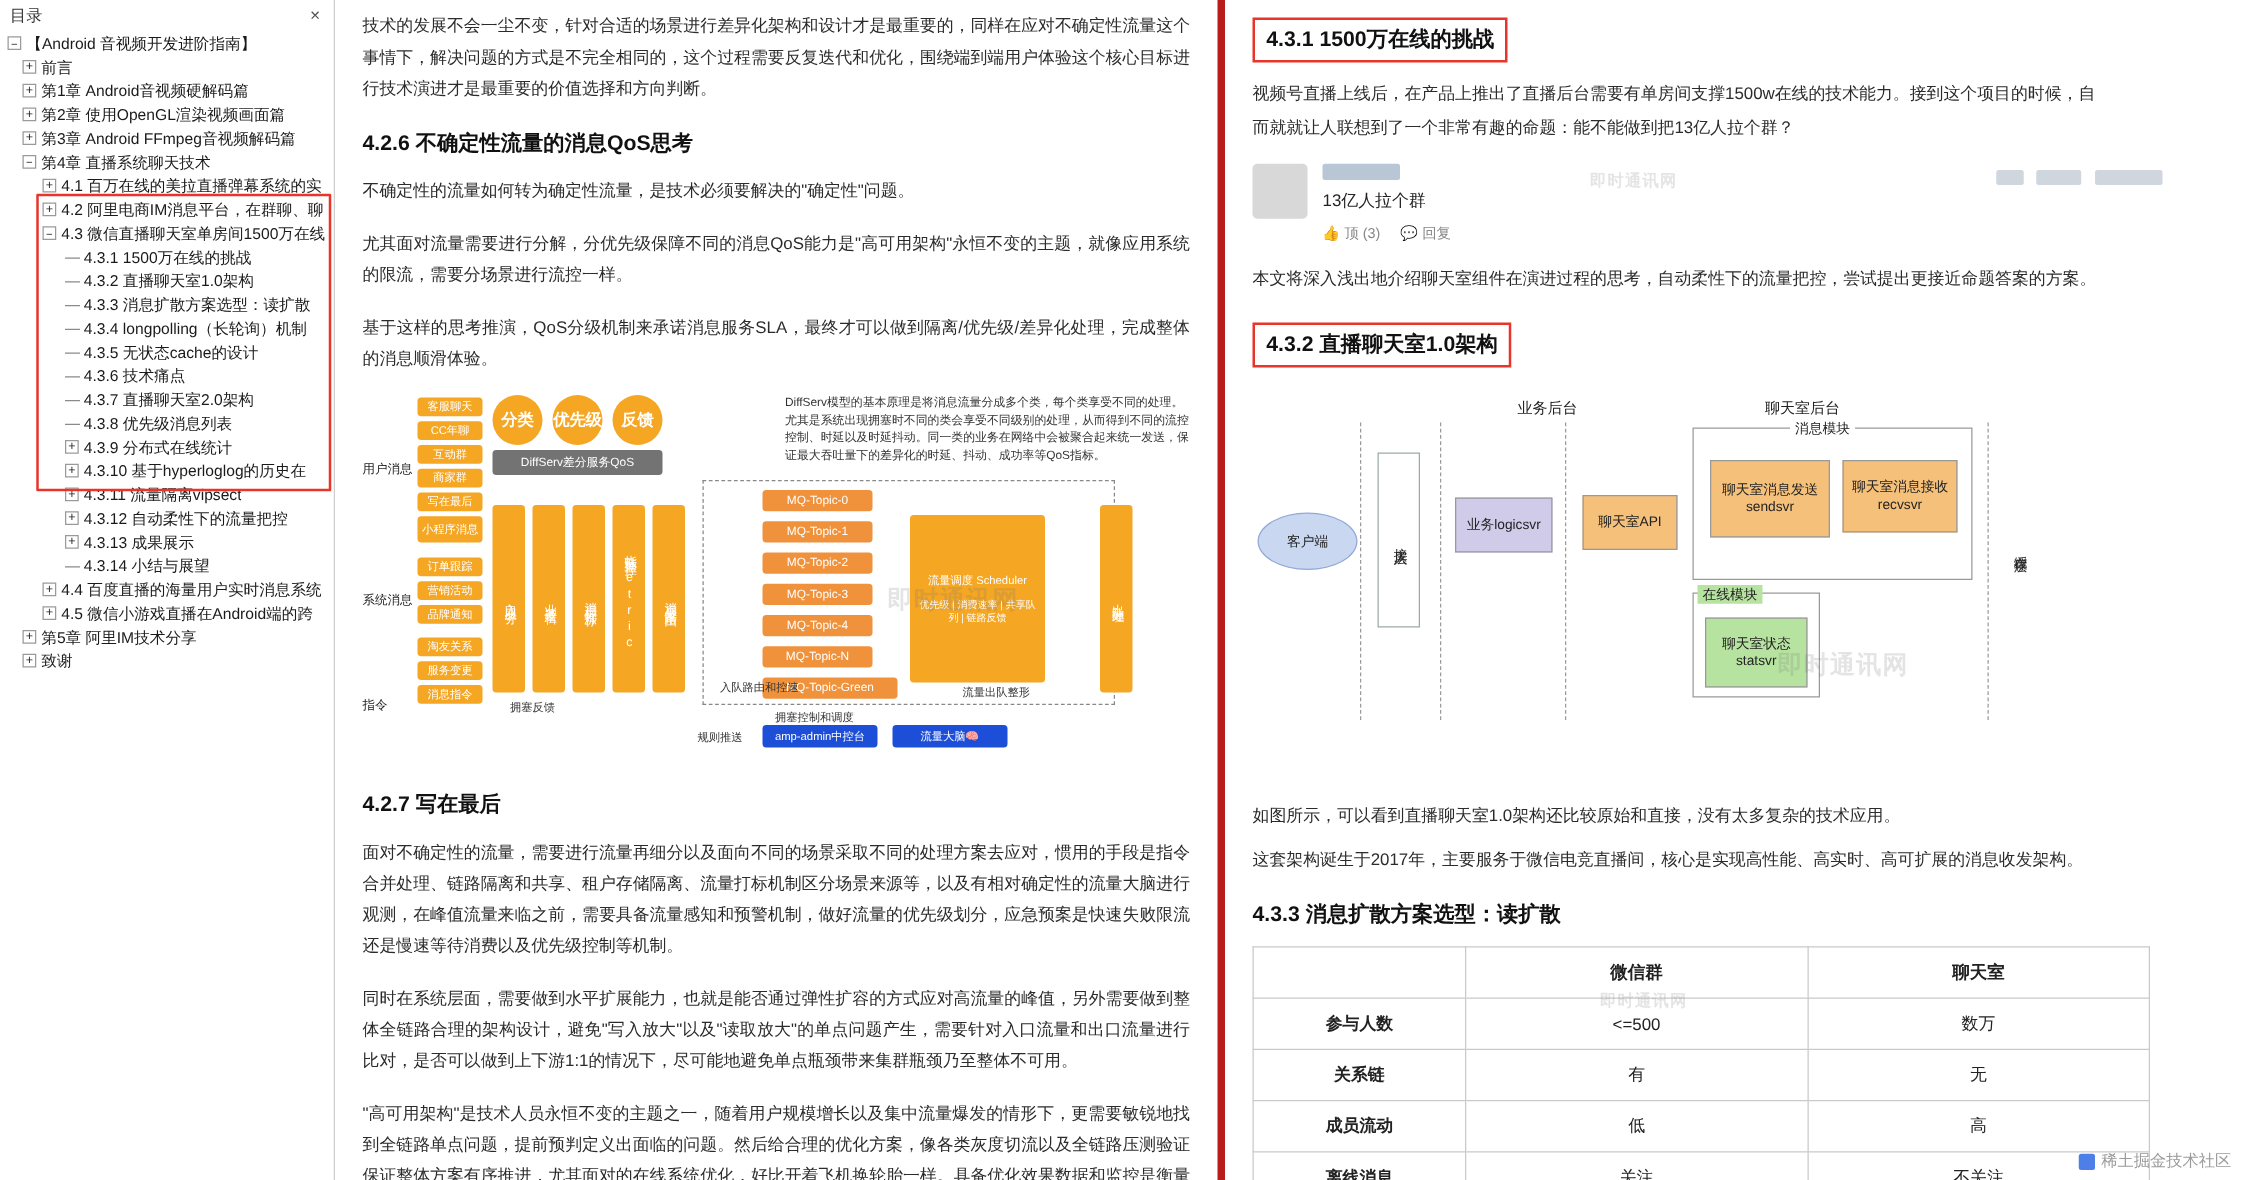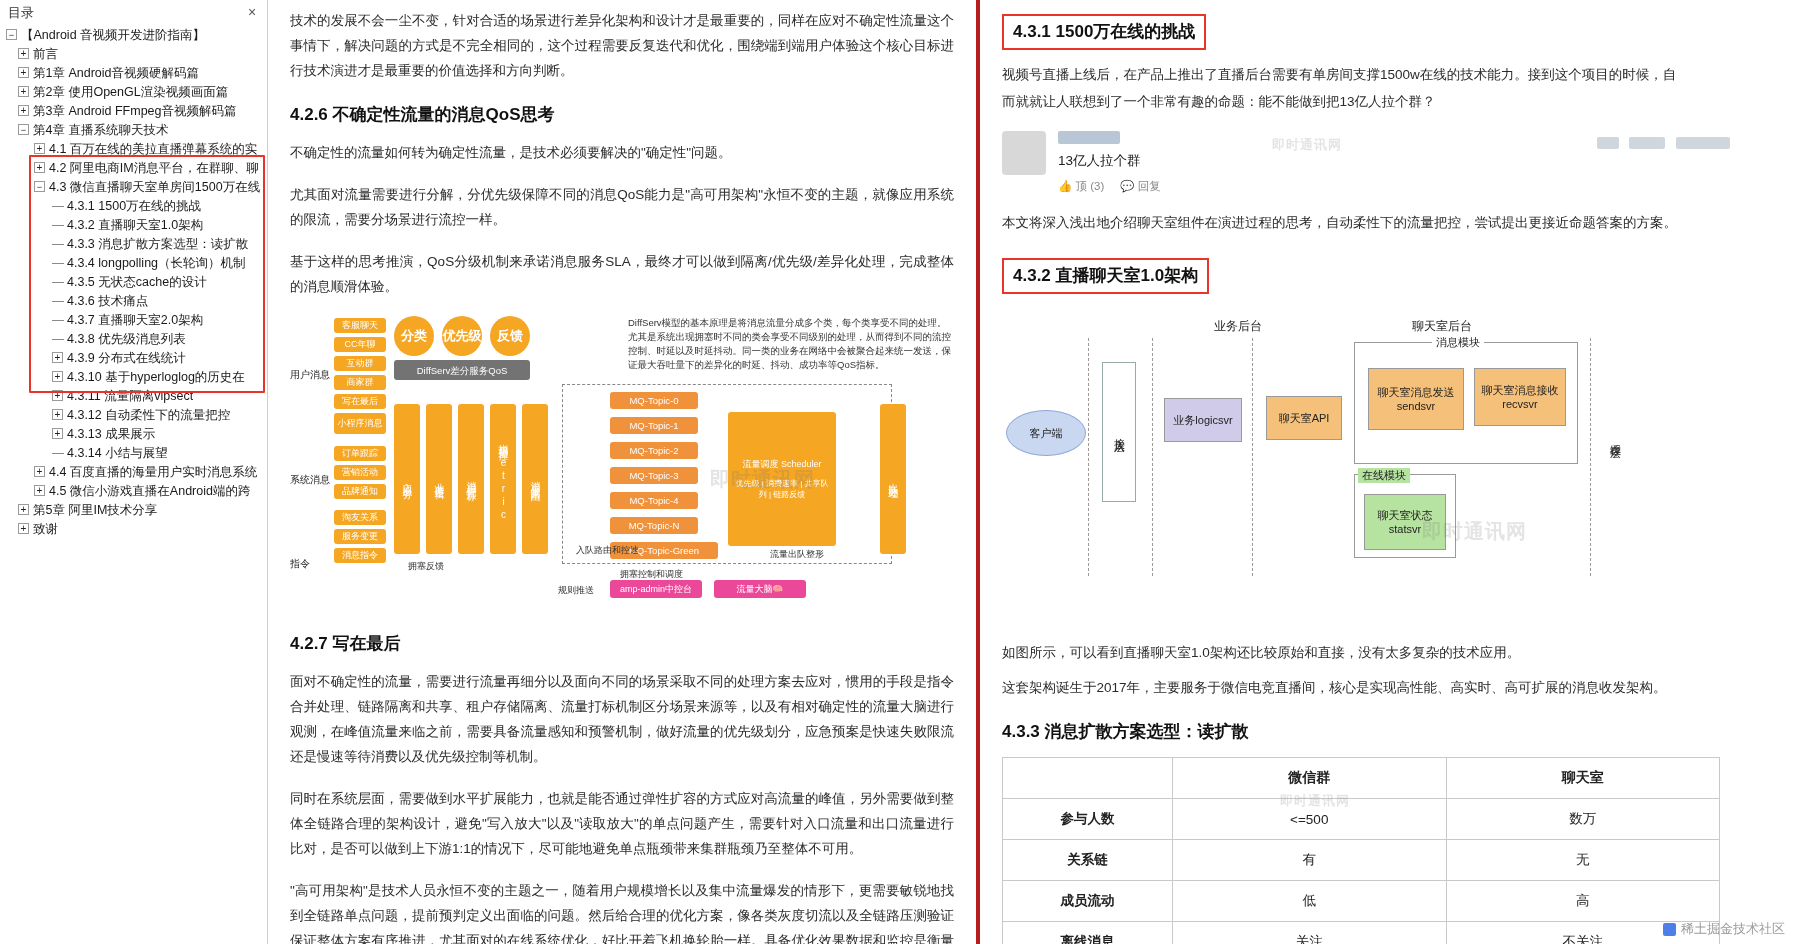--- a/index.html
+++ b/index.html
@@ -77,21 +77,21 @@
     pointer-events: none;
     border-radius: 1px;
   }
 
   
   .content { flex: 1 1 auto; display: flex; height: 944px; overflow: hidden; background:#fff; }
   .col {
     height: 944px; overflow: hidden; position: relative;
     padding: 8px 22px 0 22px;
   }
-  .col-left { width: 712px; flex: 0 0 712px; border-right: 4px solid #b91c1c; }
+  .col-left { width: 712px; flex: 0 0 712px; border-right: 6px solid #b91c1c; }
   .col-right { width: 818px; flex: 1 1 auto; }
 
   p.para {
     font-size: 13.5px; line-height: 25px; color: #2b2b2b;
     margin: 0 0 17px 0; text-align: justify;
   }
   h3.head {
     font-size: 17px; font-weight: bold; color: #111;
     margin: 20px 0 14px 0;
   }
@@ -101,21 +101,21 @@
     padding: 4px 9px 5px 9px;
     margin: 6px 0 12px 0;
   }
 
   
   .fig1 { width: 668px; height: 290px; position: relative; margin: 6px 0 26px 0; font-size: 9px; }
   .f1-lab { position:absolute; color:#222; font-size:10px; }
   .f1-box { position:absolute; border-radius:3px; color:#fff; display:flex; align-items:center; justify-content:center; text-align:center; font-size:9px; line-height:11px;}
   .chip { background:#f5a623; }
   .chip-red { background:#737373; }
-  .chip-blue { background:#ec4899; }
+  .chip-blue { background:#1d4ed8; }
   .circ { position:absolute; border-radius:50%; background:#f5a623; color:#fff; display:flex; align-items:center; justify-content:center; font-size:13px; font-weight:bold;}
   .f1-col { position:absolute; background:#f5a623; color:#fff; border-radius:3px; display:flex; align-items:center; justify-content:center; writing-mode:vertical-rl; text-orientation:upright; font-size:10px; letter-spacing:2px;}
   .mqbox { position:absolute; background:#f0923c; color:#fff; border-radius:3px; display:flex; align-items:center; justify-content:center; font-size:9.5px;}
   .dashbox { position:absolute; border:1px dashed #888; }
   .f1-note { position:absolute; font-size:9px; color:#333; }
   .f1-txtblk { position:absolute; font-size:9.5px; line-height:14px; color:#333; }
 
   
   .comment { display:flex; gap:12px; margin: 10px 0 16px 0; align-items:flex-start;}
   .avatar { width:44px; height:44px; border-radius:4px; background:#d8d8d8; flex:0 0 44px; }

